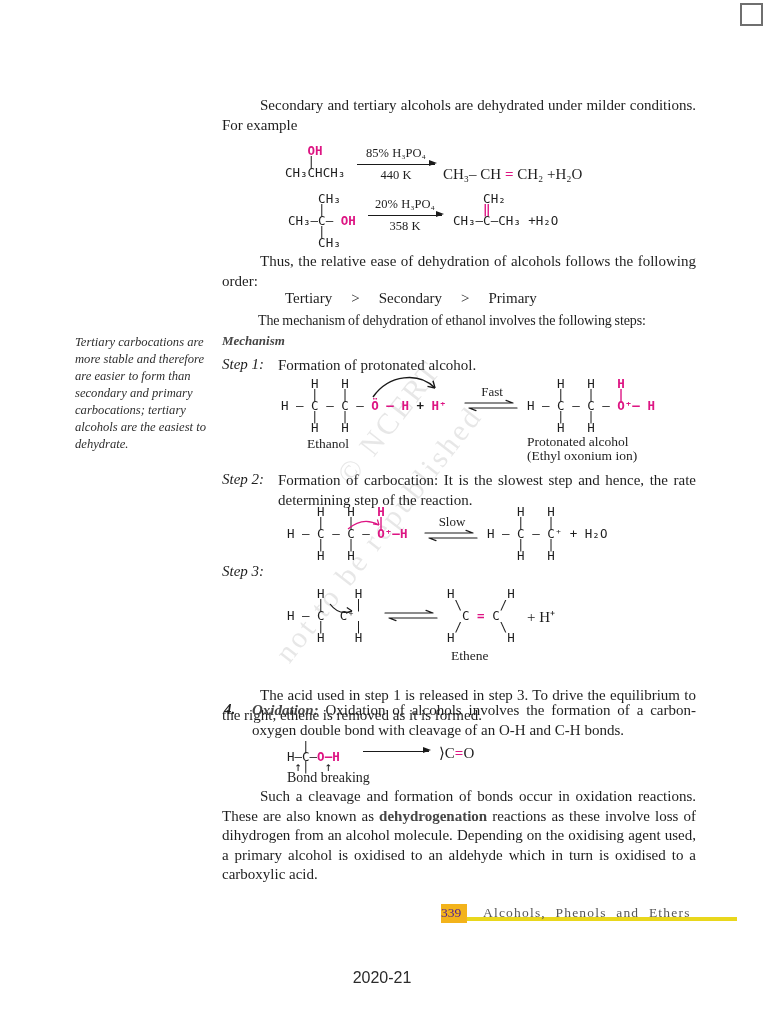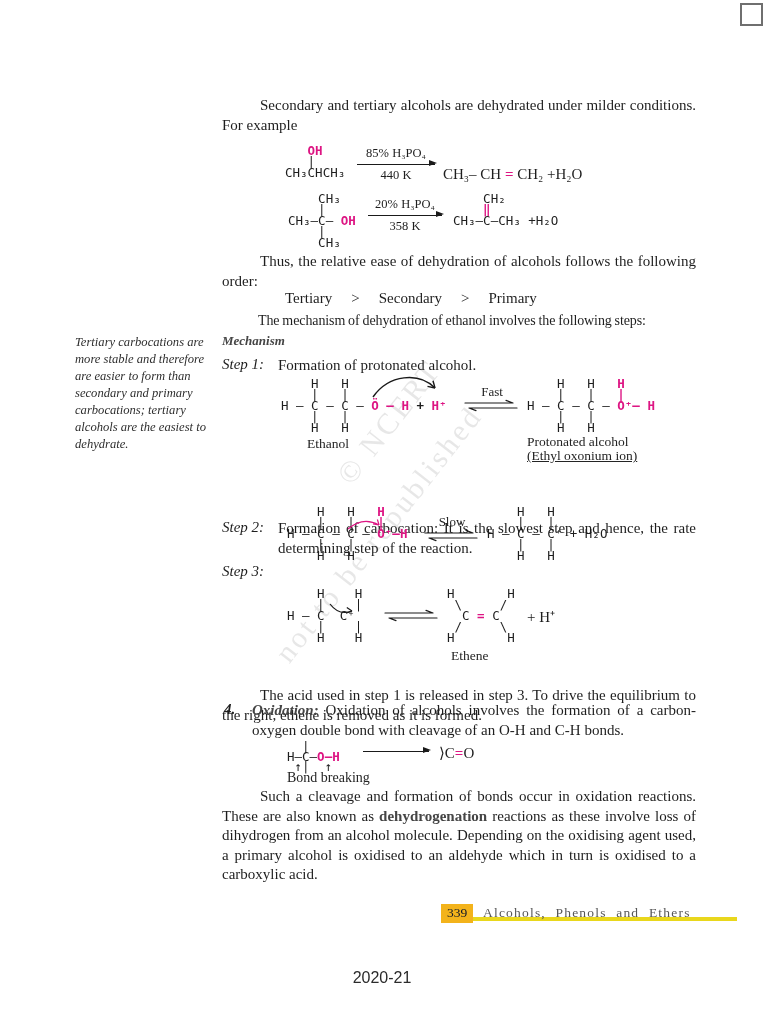--- a/index.html
+++ b/index.html
@@ -30,22 +30,22 @@
   .steptext{font-size:15px;line-height:19.5px;text-align:justify;flex:1;}
   .order{display:inline-flex;gap:19px;font-size:15px;}
   
   #sidenote{left:75px;top:334px;width:132px;font-size:12.6px;line-height:17px;
      font-style:italic;color:#2e2e2e;}
   
   .wm{color:rgba(60,60,60,0.12);font-size:30px;letter-spacing:3px;white-space:nowrap;
       transform:rotate(-52deg);transform-origin:left top;}
   
   #footer-rule{left:443px;top:917px;width:294px;height:3.5px;background:var(--rule_yellow);}
-  #page-badge{left:441px;top:904px;background:var(--amber);padding:1px 6px 2px 6px;
-      font-size:13.5px;color:#0f172a;}
+  #page-badge{left:441px;top:904px;background:var(--amber);padding:1px 6px 2px 0;
+      font-size:13.5px;color:#4c1d95;}
   #footer-title{left:483px;top:905px;font-size:13.5px;color:#565656;
       letter-spacing:1.2px;word-spacing:5px;}
   #year-mark{left:0;top:969px;width:764px;text-align:center;
       font-family:"Liberation Sans",sans-serif;font-size:16px;color:#2b2b2b;}
   #corner-mark{left:740px;top:3px;width:19px;height:19px;border:2px solid #6f6f6f;background:#fff;}
   svg.glyph{overflow:visible;}
 </style>
 </head>
 <body>
 
@@ -134,24 +134,24 @@
     </svg>
     <div class="abs chem" style="left:246px;top:2px;">
       <div><span>    H   H   </span><span class="mg bold">H</span></div>
       <div><span>    |   |   </span><span class="mg bold">|</span></div>
       <div><span>H – C – C – </span><span class="mg bold">O⁺– H</span></div>
       <div><span>    |   |</span></div>
       <div><span>    H   H</span></div>
     </div>
     <div class="abs caption" style="left:26px;top:60px;">Ethanol</div>
     <div class="abs caption" style="left:246px;top:58px;">Protonated alcohol</div>
-    <div class="abs caption" style="left:246px;top:72px;text-decoration:underline;">(Ethyl oxonium ion)</div>
-  </div>
-
-  <div class="abs steprow" style="left:222px;top:471px;margin-top:48px;">
+    <div class="abs caption" style="left:246px;top:72px;">(Ethyl oxonium ion)</div>
+  </div>
+
+  <div class="abs steprow" style="left:222px;top:471px;">
     <span class="steplabel">Step 2:</span>
     <span class="steptext">Formation of carbocation: It is the slowest step and hence, the rate determining step of the reaction.</span>
   </div>
 
   <div class="abs" style="left:283px;top:506px;width:474px;height:60px;">
     <div class="abs chem" style="left:4px;top:0;">
       <div><span>    H   H   </span><span class="mg bold">H</span></div>
       <div><span>    |   |   </span><span class="mg bold">|</span></div>
       <div><span>H – C – C – </span><span class="mg bold">O⁺–H</span></div>
       <div><span>    |   |</span></div>

